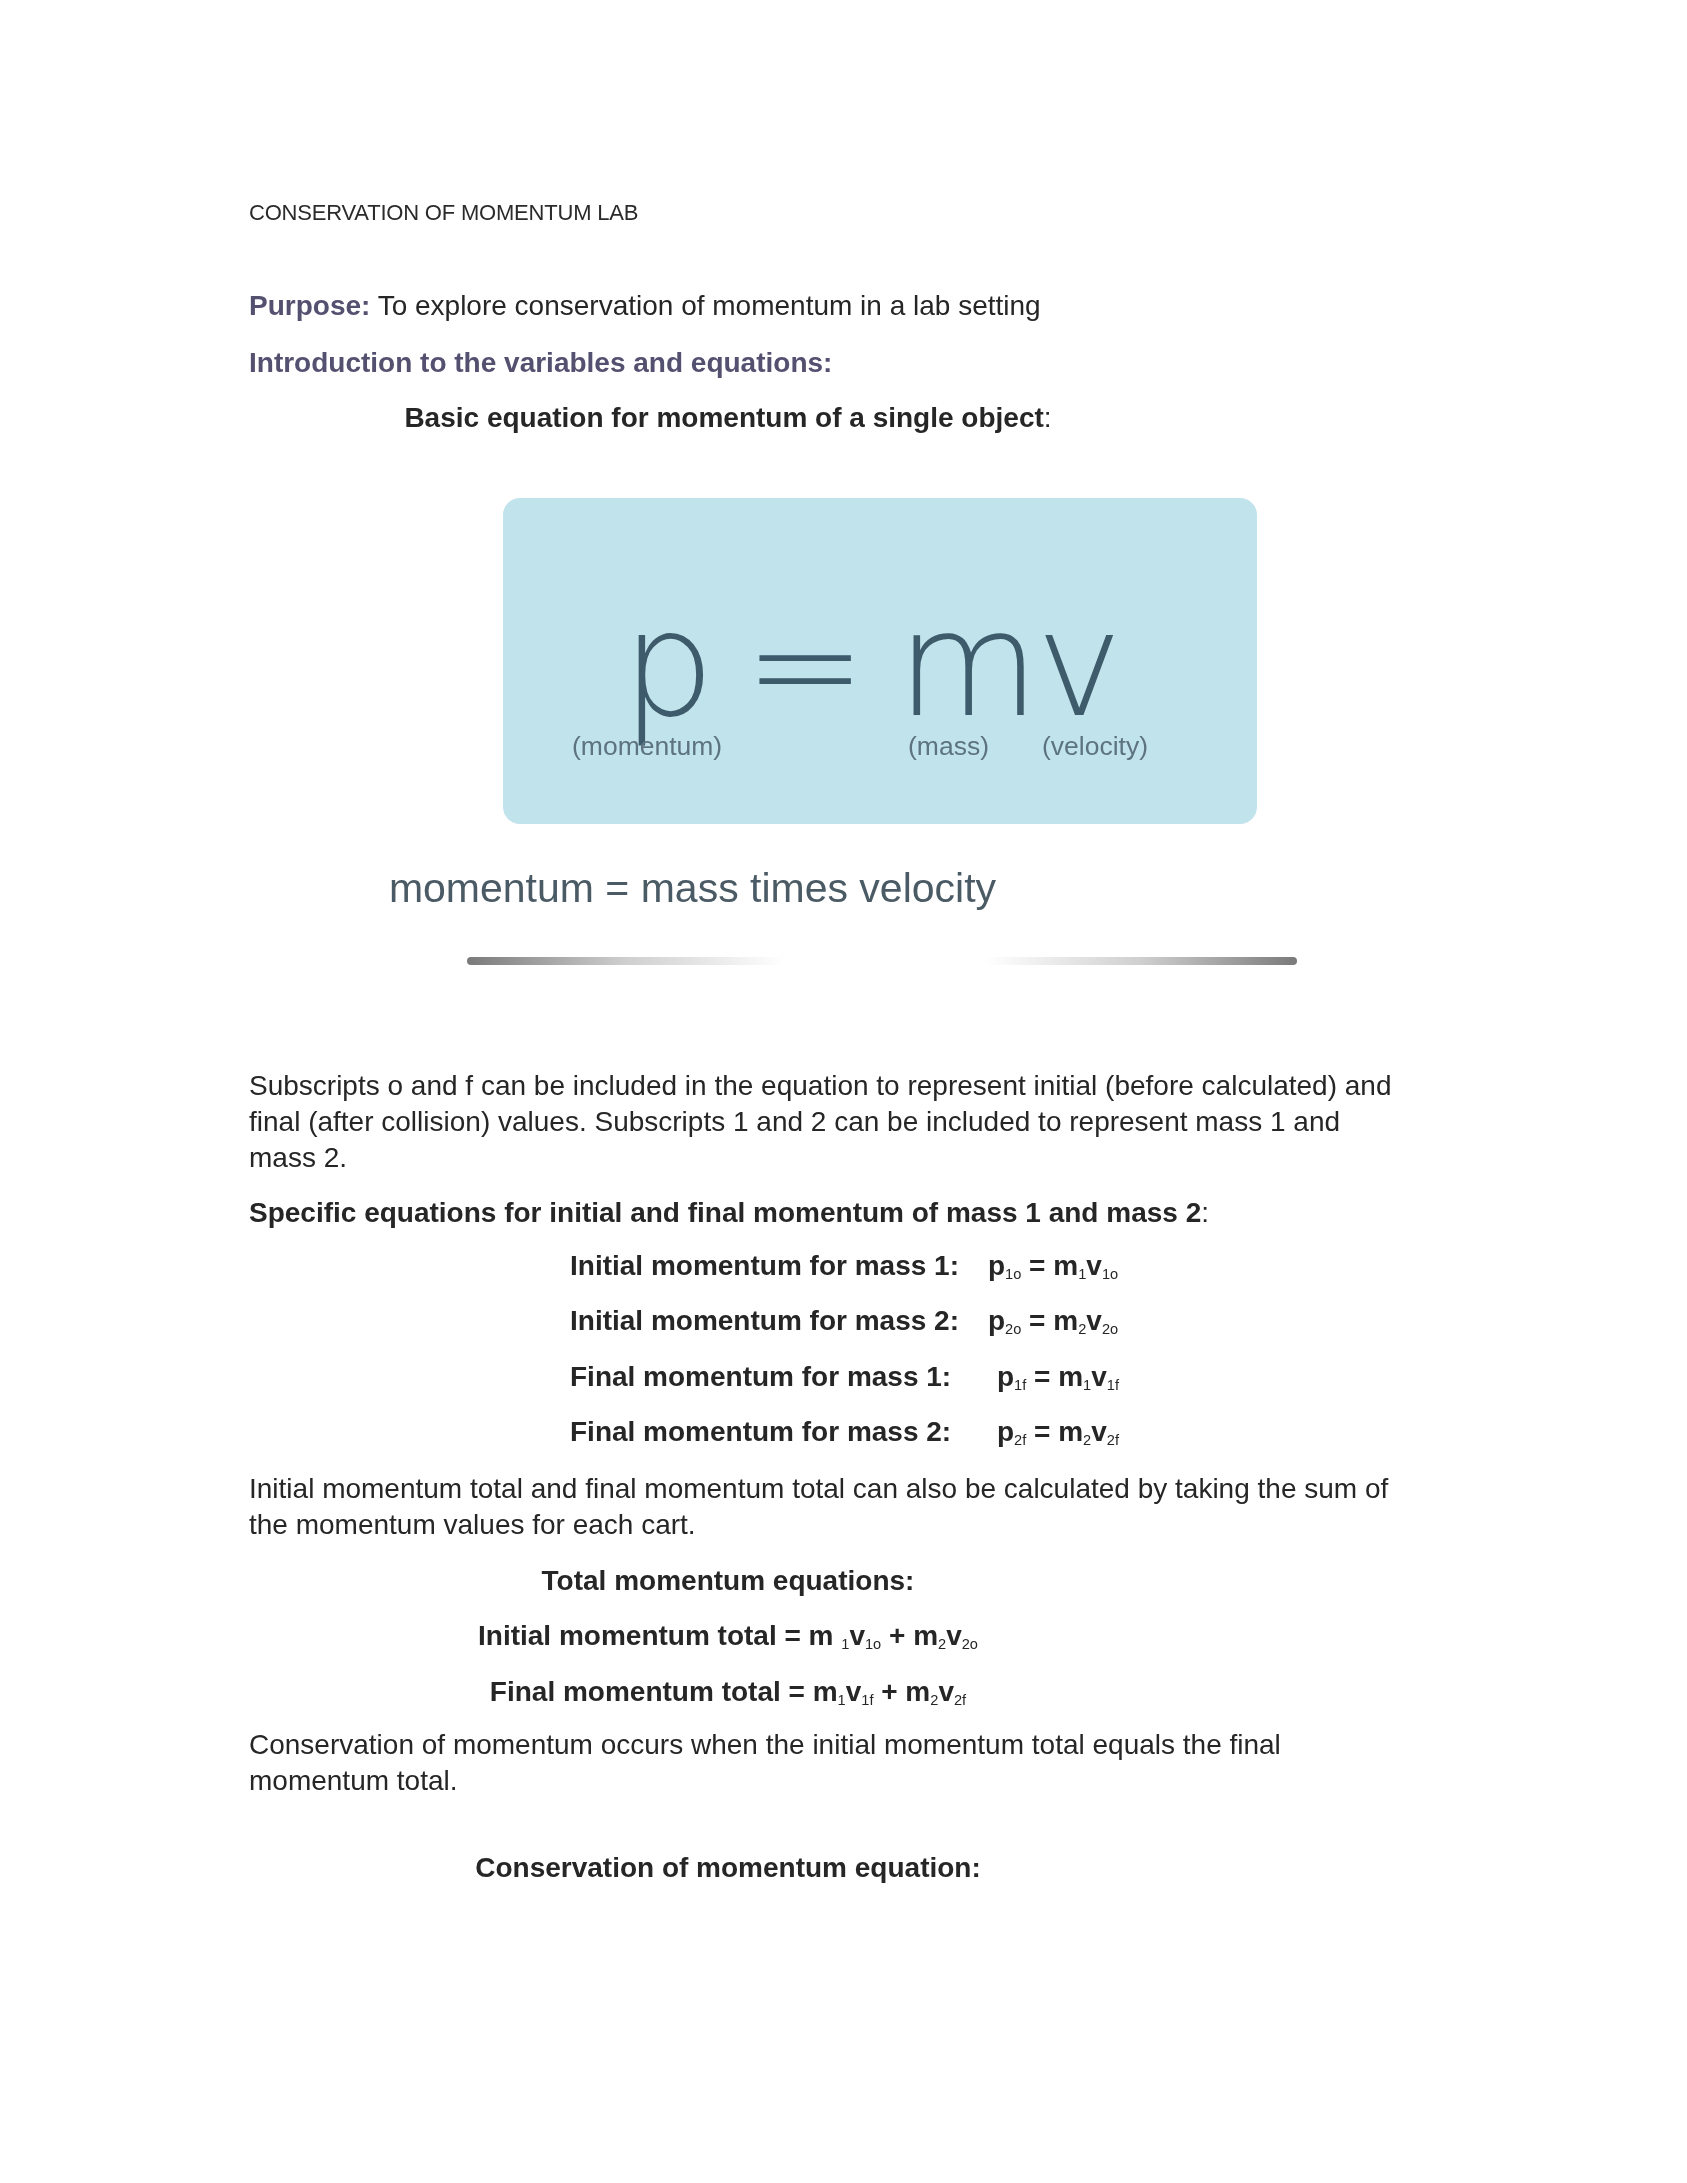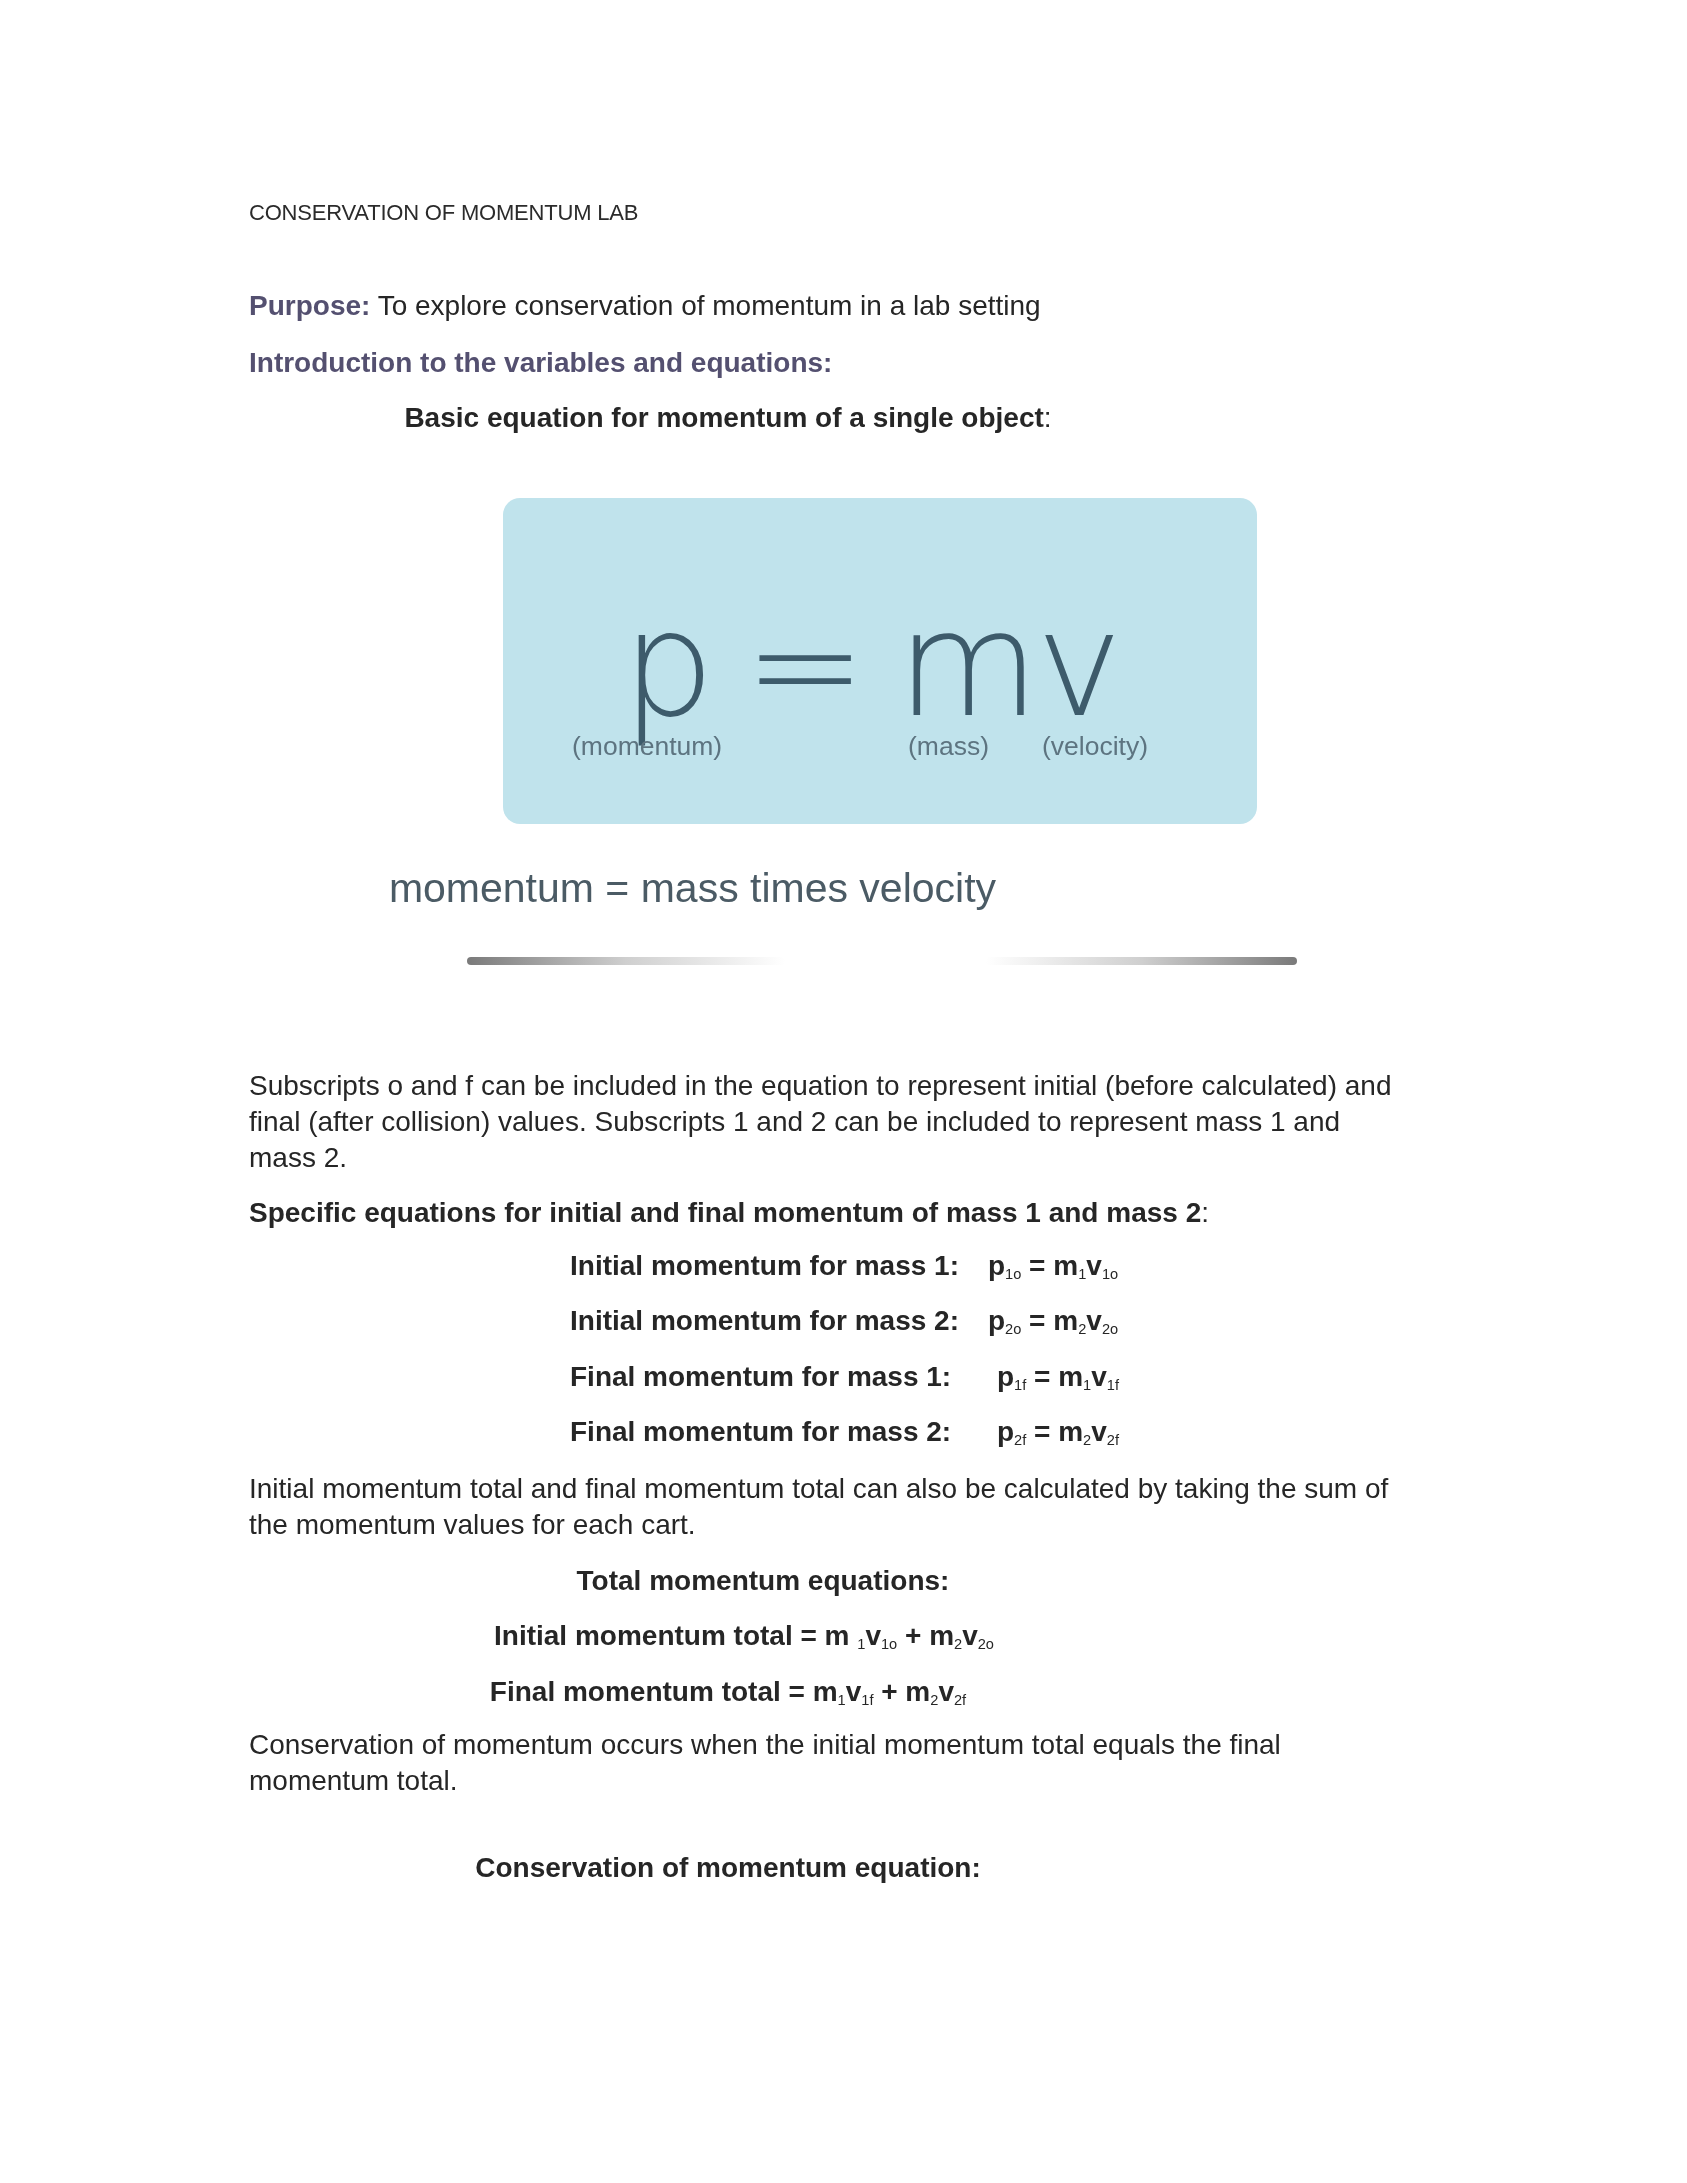--- a/index.html
+++ b/index.html
@@ -82,23 +82,23 @@
   <div class="eq-row f" style="top:1416px;">
     <span>Final momentum for mass 2:</span>
     <span class="rhs"><span>p</span><sub>2f</sub> = <span>m</span><sub>2</sub><span>v</span><sub>2f</sub></span>
   </div>
 
   <div class="abs p" style="left:249px; top:1471px;">
     <div>Initial momentum total and final momentum total can also be calculated by taking the sum of</div>
     <div>the momentum values for each cart.</div>
   </div>
 
-  <div class="abs p center bold" style="top:1563px;padding-left:35px;">Total momentum equations:</div>
+  <div class="abs p center bold" style="top:1563px;">Total momentum equations:</div>
 
-  <div class="abs p center bold" style="top:1618px;padding-left:16px;">
+  <div class="abs p center bold" style="top:1618px;">
     <span>Initial momentum total</span><span> = m </span><sub>1</sub><span>v</span><sub>1o</sub><span> + m</span><sub>2</sub><span>v</span><sub>2o</sub>
   </div>
   <div class="abs p center bold" style="top:1674px;">
     <span>Final momentum total</span><span> = m</span><sub>1</sub><span>v</span><sub>1f</sub><span> + m</span><sub>2</sub><span>v</span><sub>2f</sub>
   </div>
 
   <div class="abs p" style="left:249px; top:1727px;">
     <div>Conservation of momentum occurs when the initial momentum total equals the final</div>
     <div>momentum total.</div>
   </div>

